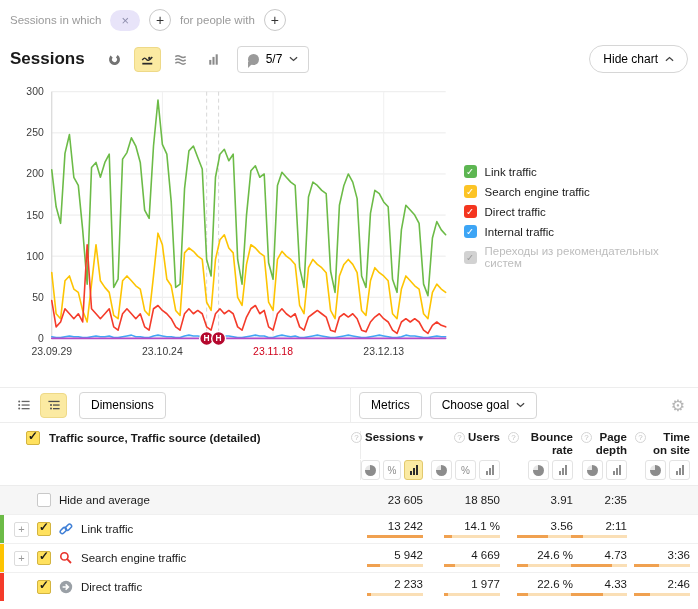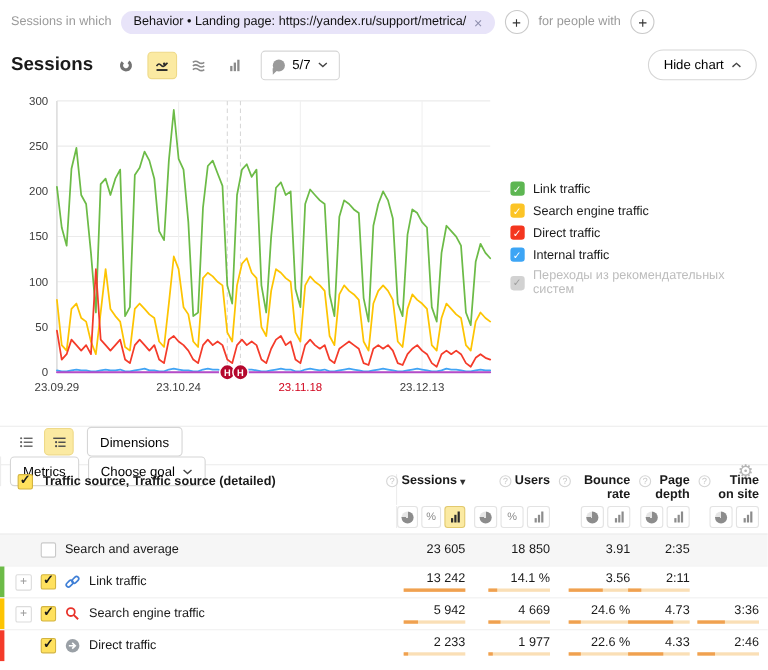--- a/index.html
+++ b/index.html
@@ -38,33 +38,33 @@
   .axis-label.red { fill:#d0021b; }
   .marker-label { font-size:8.5px; font-weight:bold; fill:#fff; font-family:"Liberation Sans",sans-serif; }
   .legend { padding-top:84px; display:flex; flex-direction:column; gap:7px; }
   .legend-item { display:flex; align-items:center; gap:8px; font-size:11.5px; cursor:pointer; }
   .legend-cb { width:13px; height:13px; border-radius:3px; color:#fff; font-size:9.5px;
                display:flex; align-items:center; justify-content:center; flex:none; }
   .legend-item.disabled { color:#bdbdbd; }
   .legend-item.disabled .legend-cb { color:#9d9d9d; }
   
   .table-section { margin-top:14px; border-top:1px solid #ededed; }
-  .controls-row { display:flex; align-items:stretch; height:35px; border-bottom:1px solid #ededed;flex-direction:column; }
+  .controls-row { display:flex; align-items:stretch; height:35px; border-bottom:1px solid #ededed; }
   .controls-left { width:350px; display:flex; gap:8px; padding-left:10px; align-items:center; }
   .controls-right { flex:1; display:flex; gap:8px; align-items:center; border-left:1px solid #ededed; padding-left:8px; }
   .btn { border:1px solid #d6d6d6; border-radius:4px; height:27px; padding:0 11px; background:#fff;
          display:flex; align-items:center; gap:7px; font-size:12px; cursor:pointer; }
   .view-btn { width:27px; height:25px; padding:0; justify-content:center; border-color:transparent; }
   .view-btn.selected { background:#fbeaa2; border-color:#eed988; }
   .view-pair { display:flex; gap:3px; margin-right:4px; }
   .gear-btn { margin-left:auto; padding-right:13px; color:#b5b5b5; font-size:16px; cursor:pointer; border:none; background:none; }
   .trow { display:grid; grid-template-columns:360px 71px 77px 73px 54px 63px; align-items:center; }
   .header-row { min-height:36px; align-items:start; padding-top:8px; }
   .header-row > *:nth-child(2), .toolbar-row > *:nth-child(2) { border-left:1px solid #ededed; }
-  .hname { display:flex; align-items:center; gap:9px; padding-left:16px; font-weight:bold; font-size:11.5px; }
+  .hname { display:flex; align-items:center; gap:9px; padding-left:26px; font-weight:bold; font-size:11.5px; }
   .hcell { display:flex; justify-content:flex-end; align-items:flex-start; gap:3px;
            padding-right:8px; font-weight:bold; font-size:11.5px; line-height:13px; text-align:right; height:100%; }
   .help-icon { width:11px; height:11px; border-radius:50%; border:1px solid #d5d5d5; color:#c4c4c4;
                font-size:8px; line-height:9px; text-align:center; flex:none; margin-top:1px; font-weight:normal; }
   .sort-icon { font-size:9px; color:#333; margin-top:1px; }
   .toolbar-row { height:26px; padding-bottom:4px; }
   .tcell { display:flex; justify-content:flex-end; gap:3px; padding-right:8px; }
   .toggle-btn { width:21px; height:20px; border:1px solid #e3e3e3; border-radius:3px; background:#fff;
                 display:flex; align-items:center; justify-content:center; cursor:pointer;
                 color:#8c8c8c; font-size:10px; padding:0; }
@@ -90,21 +90,20 @@
               padding-right:8px; font-size:11.5px; }
   .mini-bar { width:56px; height:3px; background:#fadfb6; margin-top:3px; position:relative; }
   .mini-bar .fill { position:absolute; left:0; top:0; bottom:0; background:#f0a150; }
 </style>
 </head>
 <body>
 
 <div class="filter-bar">
   <span class="muted">Sessions in which</span>
   <span class="chip">
-    <span>Behavior • Landing page: https://yandex.ru/support/metrica/</span>
     <span class="chip-close">×</span>
   </span>
   <span class="plus-btn">+</span>
   <span class="muted">for people with</span>
   <span class="plus-btn">+</span>
 </div>
 
 <div class="sessions-row">
   <span class="page-title">Sessions</span>
   <div class="ctype-group">
@@ -344,21 +343,21 @@
             <i style="height: 10px;"></i>
           </span>
         </button>
       </div>
     </div>
   <div id="table-body">
       <div class="trow data-row total">
         <div class="name-cell">
           <span class="slot"></span>
           <span class="cb"></span>
-          <span>Search and average</span>
+          <span>Hide and average</span>
         </div>
         <div class="val-cell">
           <span>23 605</span>
         </div>
         <div class="val-cell">
           <span>18 850</span>
         </div>
         <div class="val-cell">
           <span>3.91</span>
         </div>

